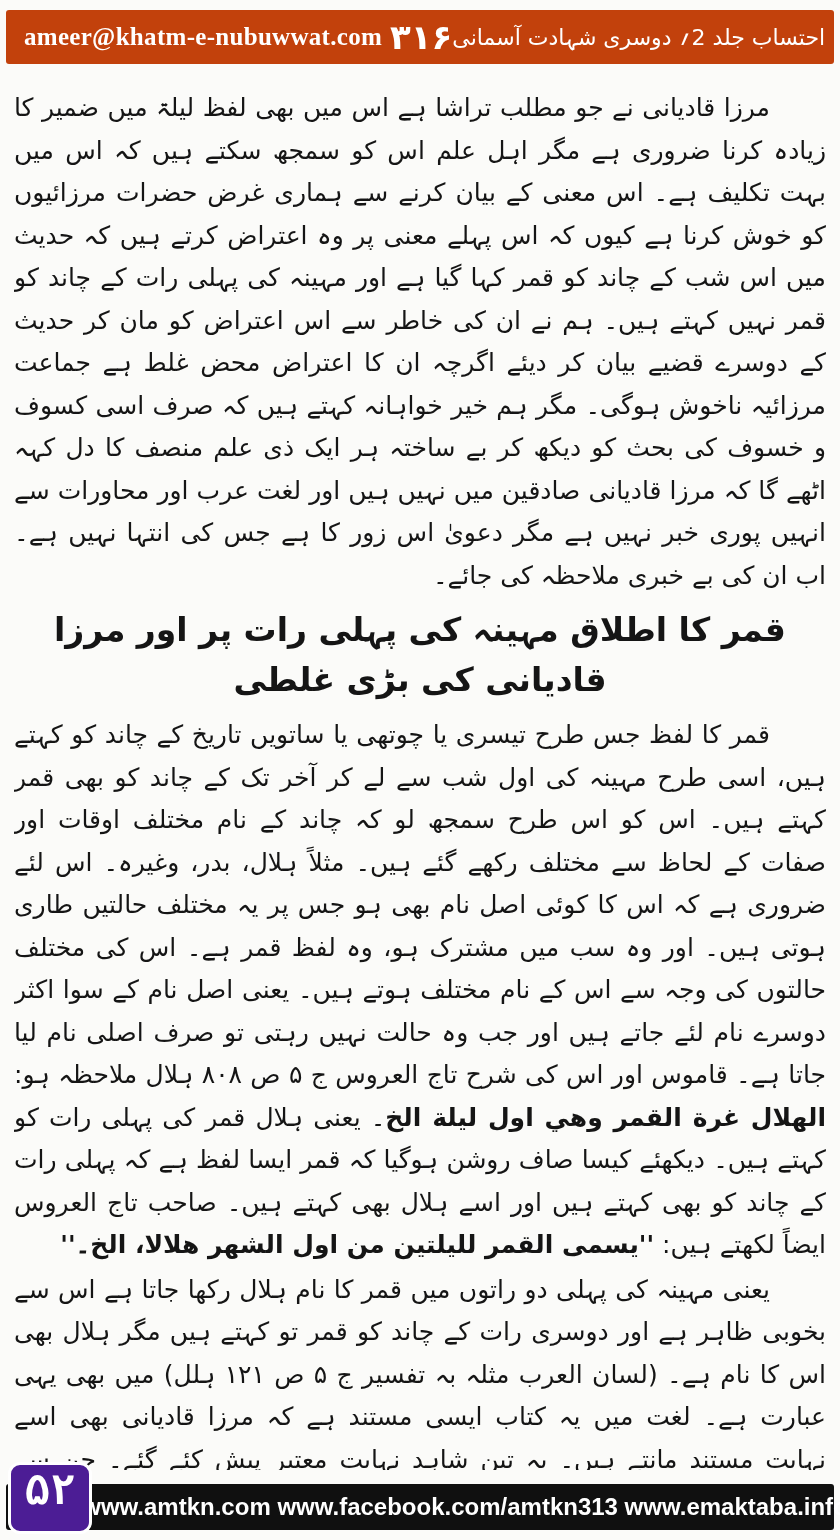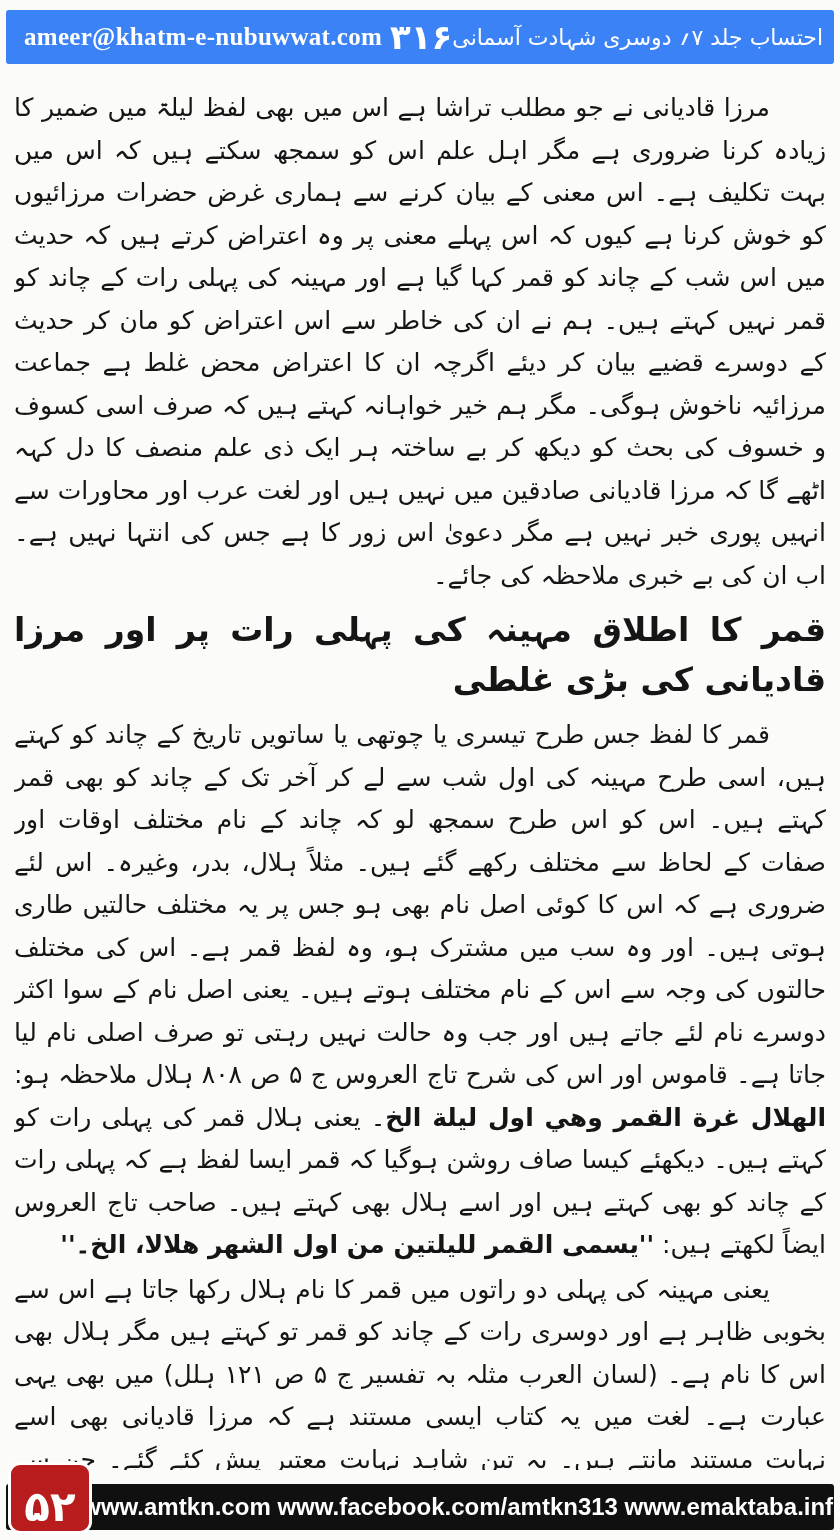--- a/index.html
+++ b/index.html
@@ -12,21 +12,21 @@
     overflow: hidden;
     font-family: "DejaVu Sans", sans-serif;
     color: #151515;
   }
 
   
   .header-bar {
     position: absolute;
     top: 10px; left: 6px; right: 6px;
     height: 54px;
-    background: #3b82f6;
+    background: #c2410c;
     color: #ffffff;
     display: flex;
     align-items: center;
     justify-content: space-between;
     padding: 0 18px;
     border-radius: 3px;
     box-sizing: border-box;
   }
   .header-email {
     font-family: "Liberation Serif", serif;
@@ -61,20 +61,21 @@
     line-height: 1.7;
     overflow: hidden;
     margin-top: 7px;
   }
   .para {
     margin: 0 0 2px 0;
     text-indent: 56px;
   }
   .seg-bold { font-weight: bold; }
   .section-heading {
+    text-align: center;
     text-indent: 0;
     font-weight: bold;
     font-size: 33px;
     line-height: 1.5;
     margin: 8px 0 10px 0;
   }
 
   
   .footer-bar {
     position: absolute;
@@ -93,42 +94,43 @@
     font-weight: bold;
     font-size: 24px;
     font-family: "Liberation Sans", sans-serif;
     white-space: nowrap;
     direction: ltr;
   }
   .footer-page-box {
     position: absolute;
     left: 8px; bottom: 6px;
     width: 84px; height: 72px;
-    background: #b91c1c;
+    background: #4c1d95;
     border: 3px solid #ffffff;
     border-radius: 12px;
     box-sizing: border-box;
     display: flex;
-    align-items: flex-end;
+    align-items: flex-start;
     justify-content: center;
     color: #ffffff;
     font-size: 42px;
     font-weight: bold;
     direction: rtl;
+    font-family: Liberation Mono, monospace;
   }
 </style>
 </head>
 <body>
 
 <div class="page">
 
   <div class="header-bar">
     <span class="header-email">ameer@khatm-e-nubuwwat.com</span>
     <span class="header-pagenum">۳۱۶</span>
-    <span class="header-title">احتساب جلد ۷؍ دوسری شہادت آسمانی</span>
+    <span class="header-title">احتساب جلد 2؍ دوسری شہادت آسمانی</span>
   </div>
 
   <div class="content">
       <p class="para"><span>مرزا قادیانی نے جو مطلب تراشا ہے اس میں بھی لفظ لیلۃ میں ضمیر کا زیادہ کرنا ضروری ہے مگر اہل علم اس کو سمجھ سکتے ہیں کہ اس میں بہت تکلیف ہے۔ اس معنی کے بیان کرنے سے ہماری غرض حضرات مرزائیوں کو خوش کرنا ہے کیوں کہ اس پہلے معنی پر وہ اعتراض کرتے ہیں کہ حدیث میں اس شب کے چاند کو قمر کہا گیا ہے اور مہینہ کی پہلی رات کے چاند کو قمر نہیں کہتے ہیں۔ ہم نے ان کی خاطر سے اس اعتراض کو مان کر حدیث کے دوسرے قضیے بیان کر دیئے اگرچہ ان کا اعتراض محض غلط ہے جماعت مرزائیہ ناخوش ہوگی۔ مگر ہم خیر خواہانہ کہتے ہیں کہ صرف اسی کسوف و خسوف کی بحث کو دیکھ کر بے ساختہ ہر ایک ذی علم منصف کا دل کہہ اٹھے گا کہ مرزا قادیانی صادقین میں نہیں ہیں اور لغت عرب اور محاورات سے انہیں پوری خبر نہیں ہے مگر دعویٰ اس زور کا ہے جس کی انتہا نہیں ہے۔ اب ان کی بے خبری ملاحظہ کی جائے۔</span></p>
       <div class="section-heading">قمر کا اطلاق مہینہ کی پہلی رات پر اور مرزا قادیانی کی بڑی غلطی</div>
       <p class="para"><span>قمر کا لفظ جس طرح تیسری یا چوتھی یا ساتویں تاریخ کے چاند کو کہتے ہیں، اسی طرح مہینہ کی اول شب سے لے کر آخر تک کے چاند کو بھی قمر کہتے ہیں۔ اس کو اس طرح سمجھ لو کہ چاند کے نام مختلف اوقات اور صفات کے لحاظ سے مختلف رکھے گئے ہیں۔ مثلاً ہلال، بدر، وغیرہ۔ اس لئے ضروری ہے کہ اس کا کوئی اصل نام بھی ہو جس پر یہ مختلف حالتیں طاری ہوتی ہیں۔ اور وہ سب میں مشترک ہو، وہ لفظ قمر ہے۔ اس کی مختلف حالتوں کی وجہ سے اس کے نام مختلف ہوتے ہیں۔ یعنی اصل نام کے سوا اکثر دوسرے نام لئے جاتے ہیں اور جب وہ حالت نہیں رہتی تو صرف اصلی نام لیا جاتا ہے۔ قاموس اور اس کی شرح تاج العروس ج ۵ ص ۸۰۸ ہلال ملاحظہ ہو: </span><span class="seg-bold">الهلال غرة القمر وهي اول ليلة الخ</span><span>۔ یعنی ہلال قمر کی پہلی رات کو کہتے ہیں۔ دیکھئے کیسا صاف روشن ہوگیا کہ قمر ایسا لفظ ہے کہ پہلی رات کے چاند کو بھی کہتے ہیں اور اسے ہلال بھی کہتے ہیں۔ صاحب تاج العروس ایضاً لکھتے ہیں: </span><span class="seg-bold">''یسمی القمر للیلتین من اول الشهر هلالا، الخ۔''</span></p>
       <p class="para"><span>یعنی مہینہ کی پہلی دو راتوں میں قمر کا نام ہلال رکھا جاتا ہے اس سے بخوبی ظاہر ہے اور دوسری رات کے چاند کو قمر تو کہتے ہیں مگر ہلال بھی اس کا نام ہے۔ (لسان العرب مثلہ بہ تفسیر ج ۵ ص ۱۲۱ ہلل) میں بھی یہی عبارت ہے۔ لغت میں یہ کتاب ایسی مستند ہے کہ مرزا قادیانی بھی اسے نہایت مستند مانتے ہیں۔ یہ تین شاہد نہایت معتبر پیش کئے گئے۔ جن سے ثابت ہوگیا کہ پہلی رات کے</span></p>
     </div>
 
   <div class="footer-bar">

